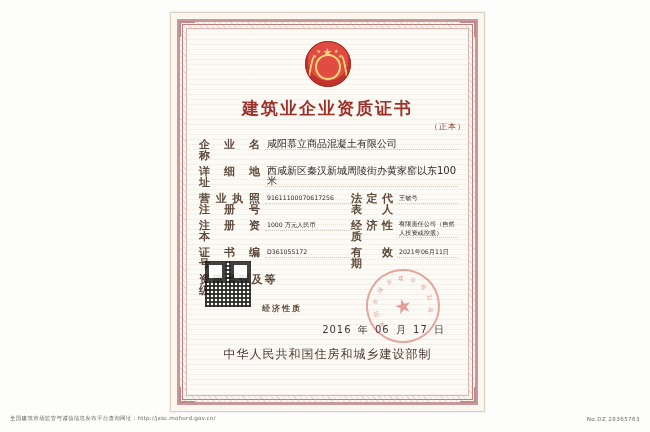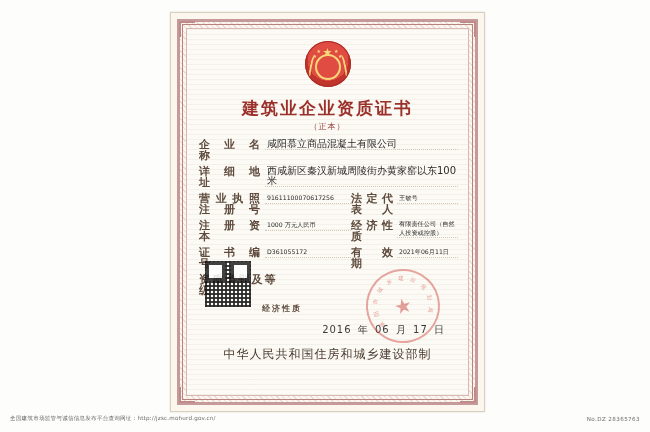--- a/index.html
+++ b/index.html
@@ -135,21 +135,21 @@
     font-family: "DejaVu Serif", "Liberation Serif", serif;
     font-size: 17px;
     font-weight: bold;
     letter-spacing: 2px;
     color: #9b2f2a;
   }
   .subtitle {
     position: absolute;
     left: 0; right: 0;
     top: 90px;
-    text-align: center;
+    text-align: right;
     font-size: 8px;
     letter-spacing: 1px;
     color: #8f3b33;
   }
 
   
   .fields {
     position: absolute;
     left: 10px;
     right: 8px;

